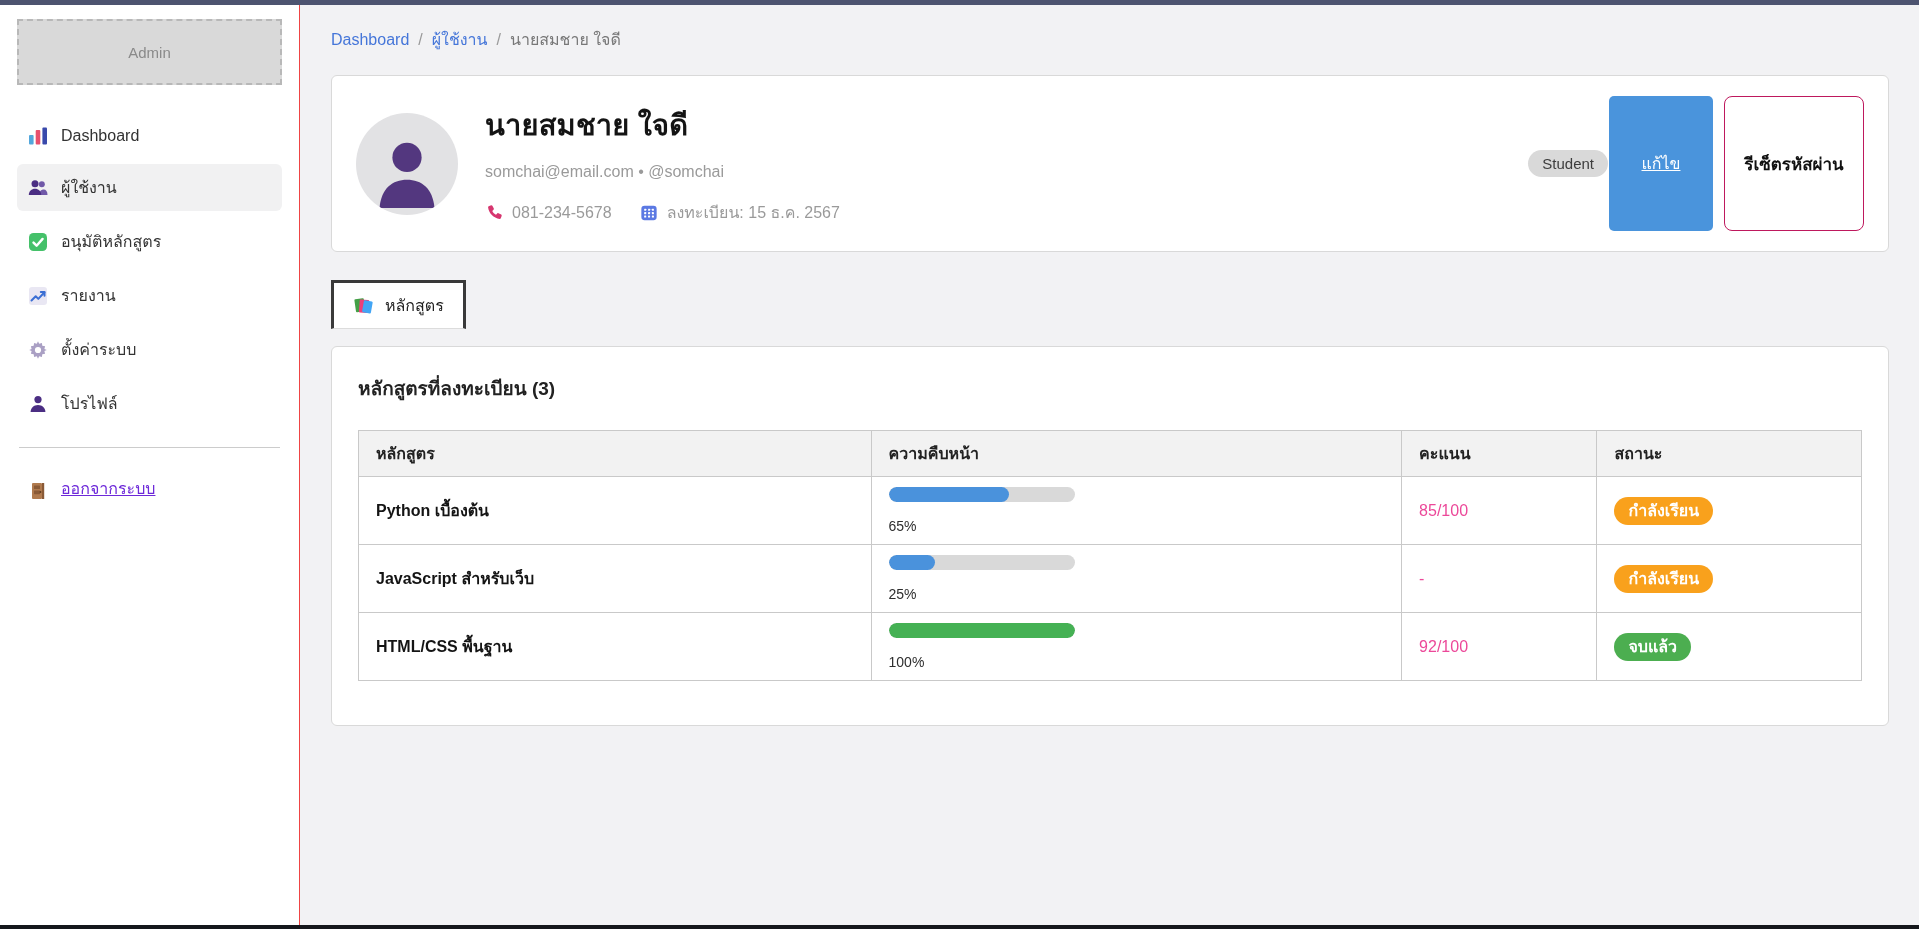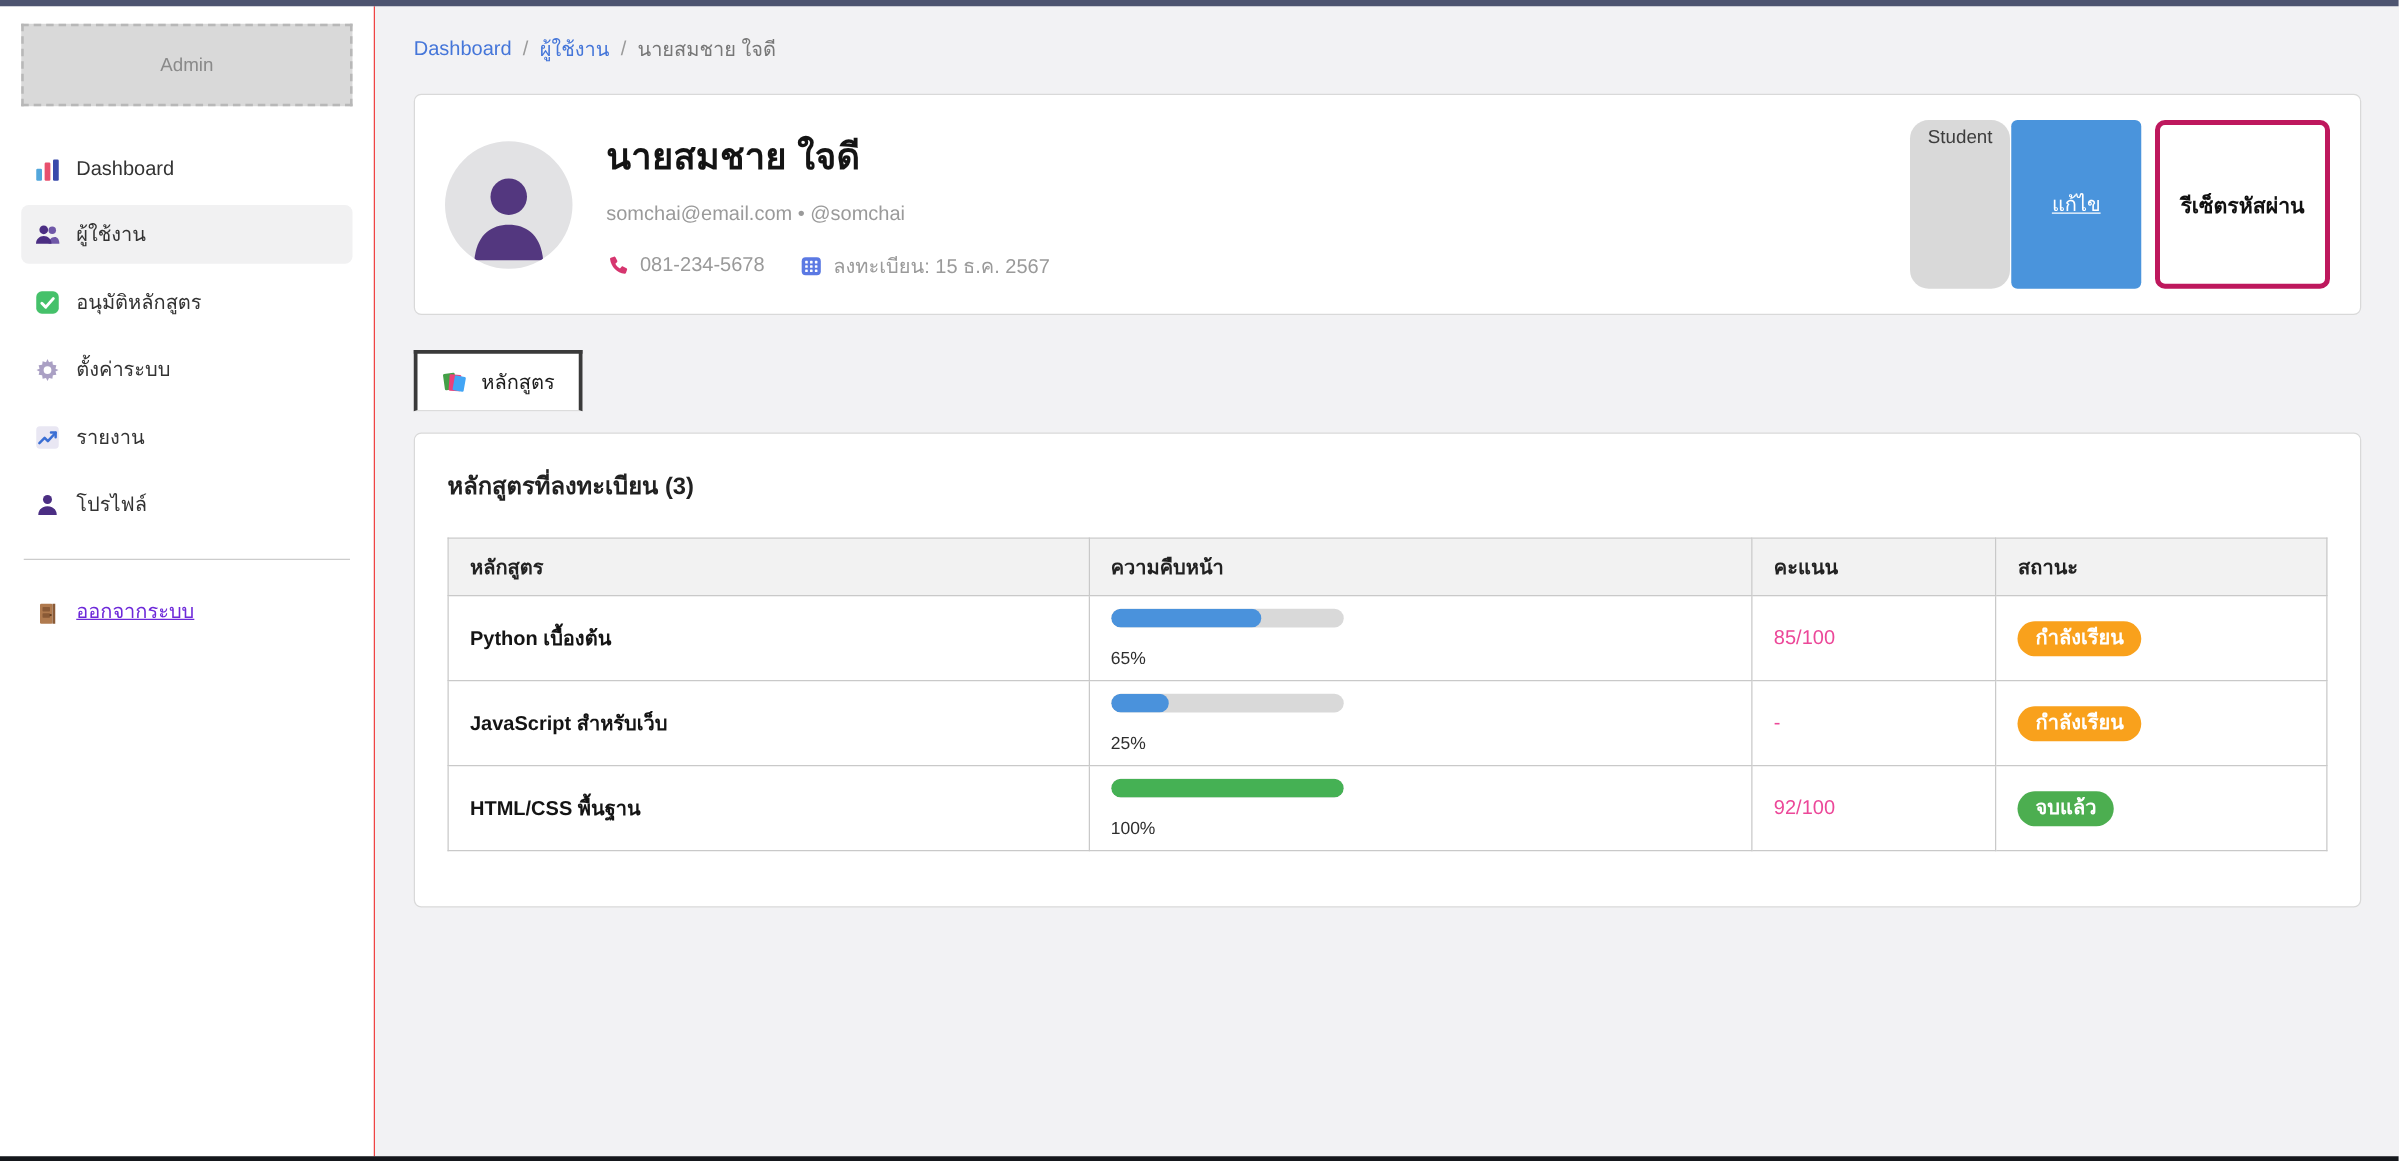--- a/index.html
+++ b/index.html
@@ -51,30 +51,30 @@
     width:102px;height:102px;border-radius:50%;background:#e2e2e4;overflow:hidden;
     display:flex;align-items:flex-end;justify-content:center;margin-right:27px;flex:0 0 auto;
   }
   .avatar svg{width:86px;height:86px;}
   .profile-info{flex:1;min-width:0;}
   .profile-name{font-size:29px;font-weight:bold;color:#141414;letter-spacing:.2px;}
   .profile-email{font-size:16px;color:#9a9a9a;margin-top:15px;}
   .profile-meta{display:flex;gap:28px;margin-top:19px;font-size:16px;color:#9a9a9a;align-items:center;}
   .meta-item{display:flex;align-items:center;gap:9px;}
   .meta-item .icon{width:18px;height:18px;}
-  .profile-actions{display:flex;flex:0 0 auto;}
+  .profile-actions{display:flex;align-items:center;flex:0 0 auto;}
   .role-badge{background:#d9d9d9;color:#3d3d3d;font-size:15px;padding:5px 14px;border-radius:15px;margin-right:1px;}
   .btn-edit{
     width:104px;height:135px;background:#4a94dc;color:#fff;border:none;border-radius:5px;
     font-size:16px;display:flex;align-items:center;justify-content:center;cursor:pointer;
     font-family:inherit;
   }
   .btn-edit span{text-decoration:underline;}
   .btn-reset{
-    width:140px;height:135px;background:#fff;border:4px solid #be185d;border-radius:8px;
+    width:140px;height:135px;background:#fff;border:1px solid #be185d;border-radius:8px;
     font-size:17px;font-weight:bold;color:#111;margin-left:11px;
     display:flex;align-items:center;justify-content:center;cursor:pointer;font-family:inherit;
   }
 
   .tab-row{margin-top:28px;display:flex;}
   .tab{
     background:#fff;border:3px solid #3a3a3a;border-bottom:1px solid #dcdcdc;
     padding:10px 19px;display:flex;align-items:center;gap:11px;font-size:16px;color:#1d1d1d;
     cursor:pointer;
   }
@@ -137,35 +137,35 @@
         <svg viewBox="0 0 20 20">
             <rect x="1" y="1" width="18" height="18" rx="4.5" fill="#45c16a"></rect>
             <path d="M5.5 10.6l3.1 3.1 6-6.8" stroke="#fff" stroke-width="2.4" fill="none" stroke-linecap="round" stroke-linejoin="round"></path>
           </svg>
       </span>
       <span>อนุมัติหลักสูตร</span>
     </div>
     <div class="nav-item">
       <span class="icon">
         <svg viewBox="0 0 20 20">
-            <path fill="#aaa0c4" d="M10 1.2l1.2 2.5 2.7-.7.4 2.8 2.8.4-.7 2.7L18.8 10l-2.4 1.1.7 2.7-2.8.4-.4 2.8-2.7-.7L10 18.8l-1.2-2.5-2.7.7-.4-2.8-2.8-.4.7-2.7L1.2 10l2.4-1.1-.7-2.7 2.8-.4.4-2.8 2.7.7z"></path>
-            <circle cx="10" cy="10" r="3.1" fill="#fff"></circle>
-          </svg>
-      </span>
-      <span>ตั้งค่าระบบ</span>
-    </div>
-    <div class="nav-item">
-      <span class="icon">
-        <svg viewBox="0 0 20 20">
             <rect x="1" y="1" width="18" height="18" rx="3" fill="#e9e7f3"></rect>
             <path d="M3.5 14.5l4.2-4.2 2.6 2.6 6.2-6.7" stroke="#3b6fd4" stroke-width="2" fill="none" stroke-linecap="round" stroke-linejoin="round"></path>
             <path d="M12.8 6h3.7v3.8" stroke="#3b6fd4" stroke-width="2" fill="none" stroke-linecap="round" stroke-linejoin="round"></path>
           </svg>
       </span>
       <span>รายงาน</span>
+    </div>
+    <div class="nav-item">
+      <span class="icon">
+        <svg viewBox="0 0 20 20">
+            <path fill="#aaa0c4" d="M10 1.2l1.2 2.5 2.7-.7.4 2.8 2.8.4-.7 2.7L18.8 10l-2.4 1.1.7 2.7-2.8.4-.4 2.8-2.7-.7L10 18.8l-1.2-2.5-2.7.7-.4-2.8-2.8-.4.7-2.7L1.2 10l2.4-1.1-.7-2.7 2.8-.4.4-2.8 2.7.7z"></path>
+            <circle cx="10" cy="10" r="3.1" fill="#fff"></circle>
+          </svg>
+      </span>
+      <span>ตั้งค่าระบบ</span>
     </div>
     <div class="nav-item">
       <span class="icon">
         <svg viewBox="0 0 20 20" fill="#4b2e83">
             <circle cx="10" cy="5.6" r="3.6"></circle>
             <path d="M2.6 18c0-4.3 3.3-7.1 7.4-7.1s7.4 2.8 7.4 7.1z"></path>
           </svg>
       </span>
       <span>โปรไฟล์</span>
     </div>

